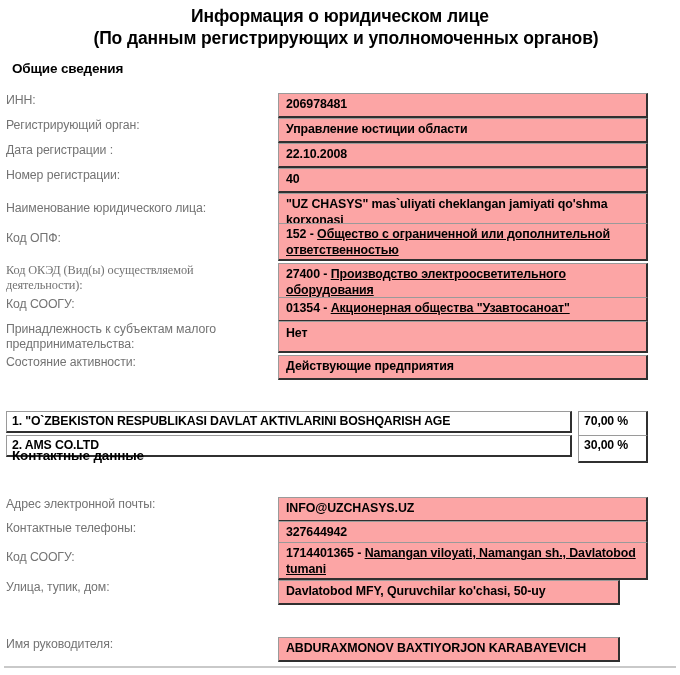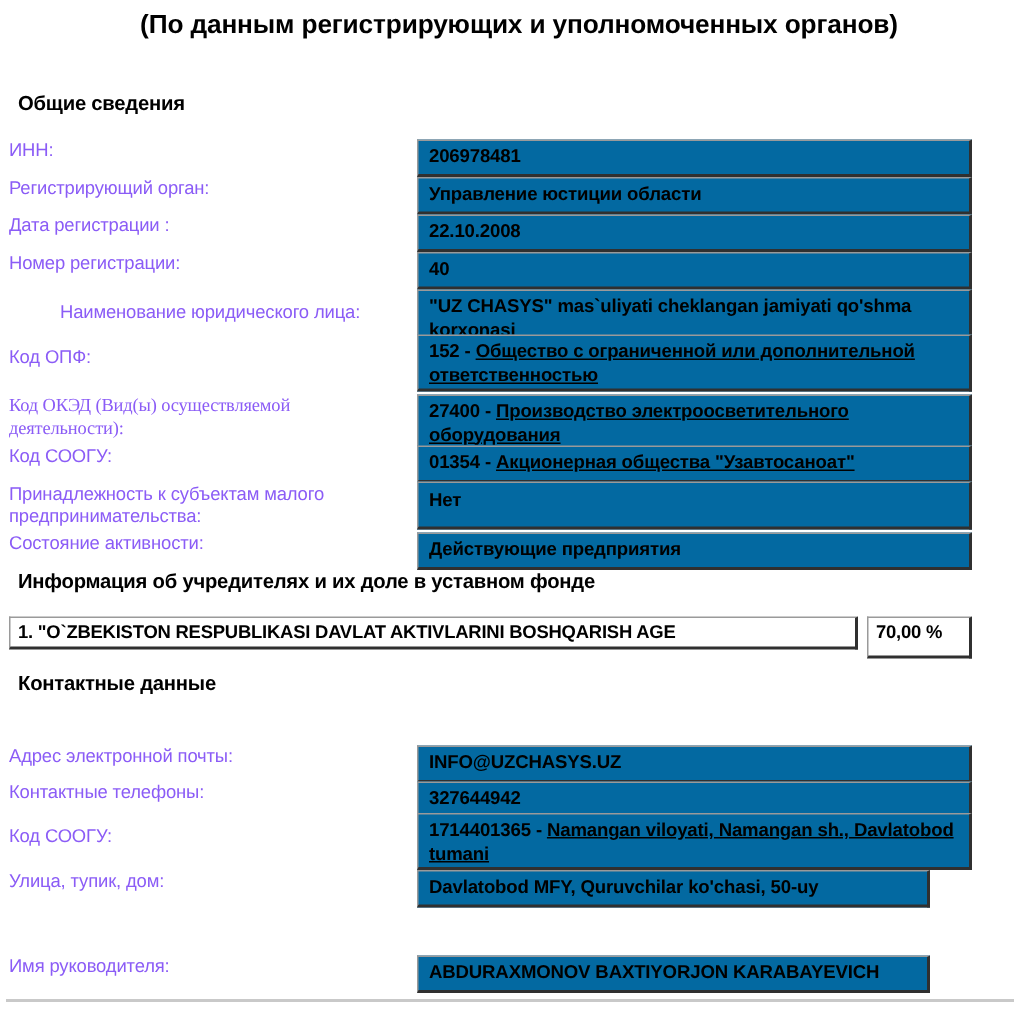--- a/index.html
+++ b/index.html
@@ -56,29 +56,29 @@
     width: 680px;
     box-sizing: border-box;
   }
   .field .label {
     position: absolute;
     left: 6px;
     top: 0;
     width: 265px;
     font-size: 12.3px;
     line-height: 15px;
-    color: #8b5cf6;
+    color: #737373;
     font-weight: normal;
     letter-spacing: -0.1px;
   }
   .box {
     position: absolute;
     left: 278px;
     box-sizing: border-box;
-    background: #0369a1;
+    background: #fca5a5;
     border: 1px solid #9a9a9a;
     border-right-color: #303030;
     border-bottom-color: #303030;
     border-right-width: 2px;
     border-bottom-width: 2px;
     padding: 3px 0 3px 7px;
     font-size: 12.4px;
     font-weight: bold;
     line-height: 15.5px;
     letter-spacing: -0.1px;
@@ -146,20 +146,21 @@
     height: 2px;
     background: #c9c9c9;
   }
 </style>
 </head>
 <body>
 
 <div class="page">
 
   <div class="doc-title">
+    <span class="line1">Информация о юридическом лице</span>
     <span class="line2">(По данным регистрирующих и уполномоченных органов)</span>
   </div>
 
   <div class="section-head sh-general">Общие сведения</div>
 
   <div class="field" style="top:93px;">
     <div class="label">ИНН:</div>
     <div class="box w-full">206978481</div>
   </div>
 
@@ -172,21 +173,21 @@
     <div class="label">Дата регистрации :</div>
     <div class="box w-full">22.10.2008</div>
   </div>
 
   <div class="field" style="top:168px;">
     <div class="label">Номер регистрации:</div>
     <div class="box w-full">40</div>
   </div>
 
   <div class="field" style="top:193px;">
-    <div class="label" style="top:8px;margin-left:34px;">Наименование юридического лица:</div>
+    <div class="label" style="top:8px;">Наименование юридического лица:</div>
     <div class="box w-full" style="height:38px;">"UZ CHASYS" mas`uliyati cheklangan jamiyati qo'shma korxonasi</div>
   </div>
 
   <div class="field" style="top:223px;">
     <div class="label" style="top:8px;">Код ОПФ:</div>
     <div class="box w-full" style="height:38px;"><span>152 - </span><span class="linked">Общество с ограниченной или дополнительной ответственностью</span></div>
   </div>
 
   <div class="field" style="top:263px;">
     <div class="label" style="top:0px;font-family:Liberation Serif, serif;">Код ОКЭД (Вид(ы) осуществляемой деятельности):</div>
@@ -201,26 +202,29 @@
   <div class="field" style="top:321px;">
     <div class="label" style="top:1px;">Принадлежность к субъектам малого предпринимательства:</div>
     <div class="box w-full" style="height:32px;padding-top:4px;">Нет</div>
   </div>
 
   <div class="field" style="top:355px;">
     <div class="label">Состояние активности:</div>
     <div class="box w-full">Действующие предприятия</div>
   </div>
 
-  <div class="section-head sh-founders">Информация об учредителях и их доле в уставном фонде</div>
 
   <div class="founder-row" style="top:411px;">
     <div class="founder-name">1. "O`ZBEKISTON RESPUBLIKASI DAVLAT AKTIVLARINI BOSHQARISH AGE</div>
     <div class="founder-share">70,00 %</div>
   </div>
+  <div class="founder-row" style="top:435px;">
+    <div class="founder-name">2. AMS CO.LTD</div>
+    <div class="founder-share">30,00 %</div>
+  </div>
 
   <div class="section-head sh-contacts">Контактные данные</div>
 
   <div class="field" style="top:497px;">
     <div class="label">Адрес электронной почты:</div>
     <div class="box w-full">INFO@UZCHASYS.UZ</div>
   </div>
 
   <div class="field" style="top:521px;">
     <div class="label">Контактные телефоны:</div>

